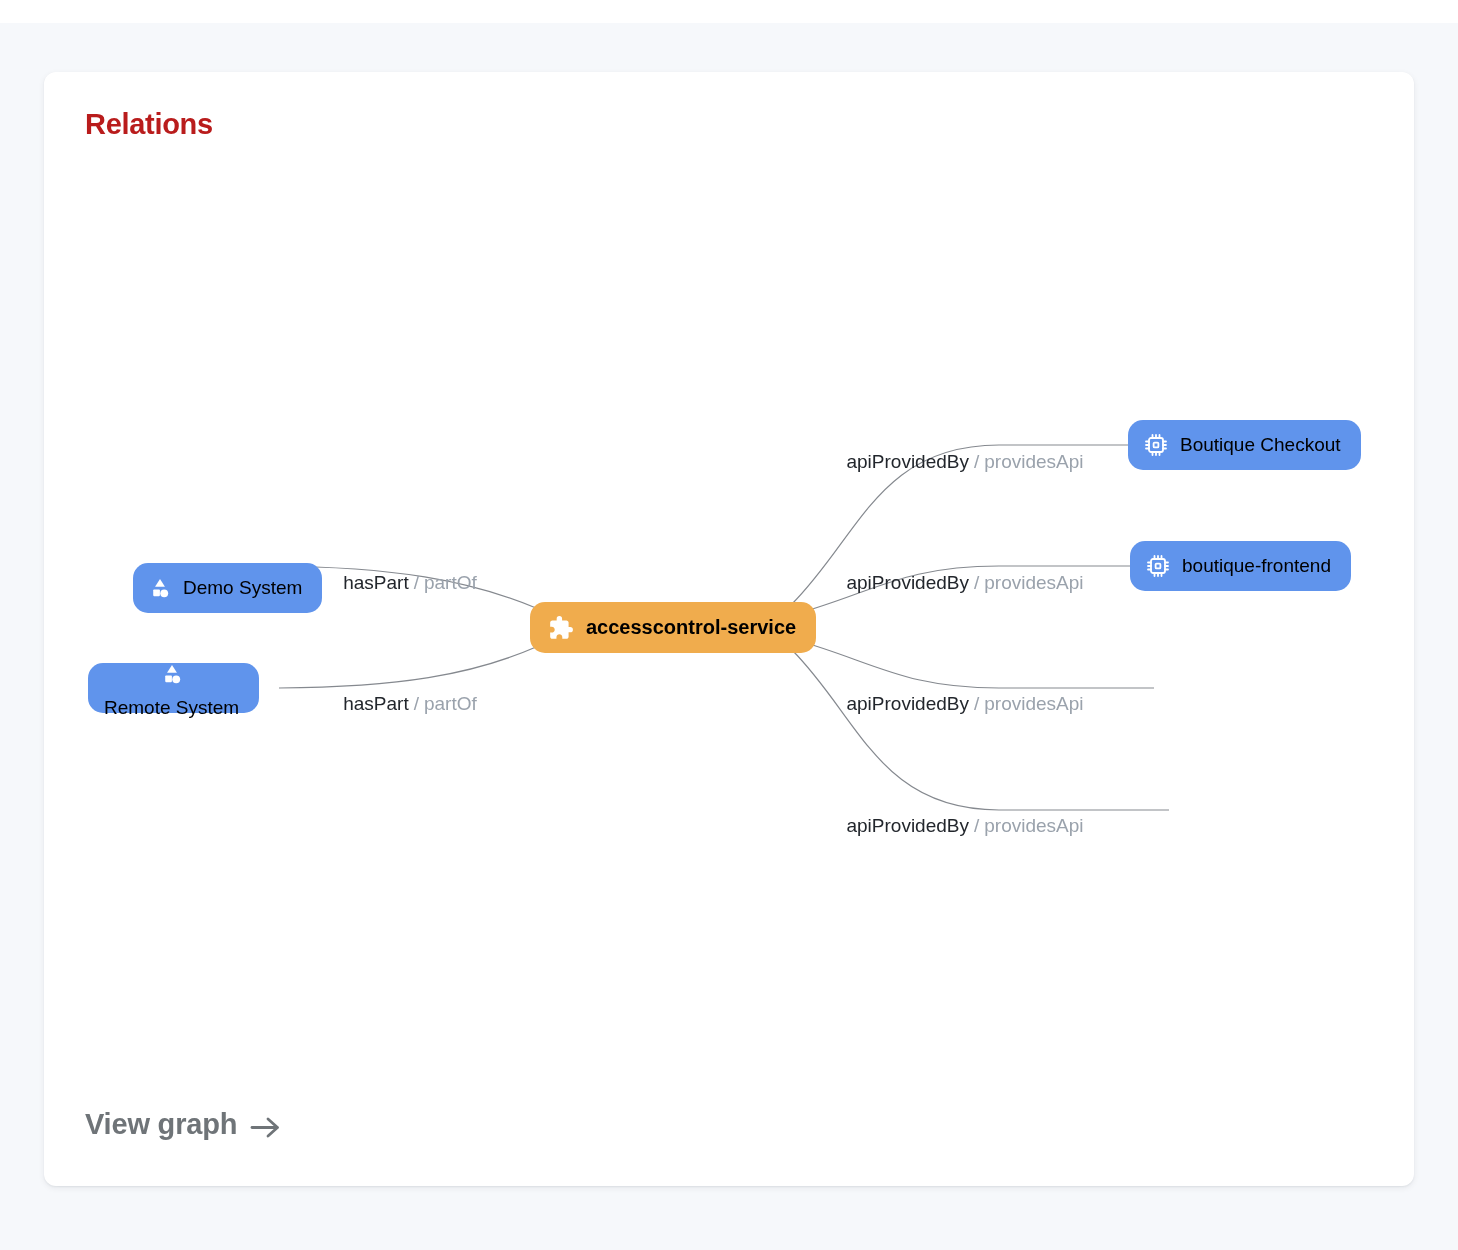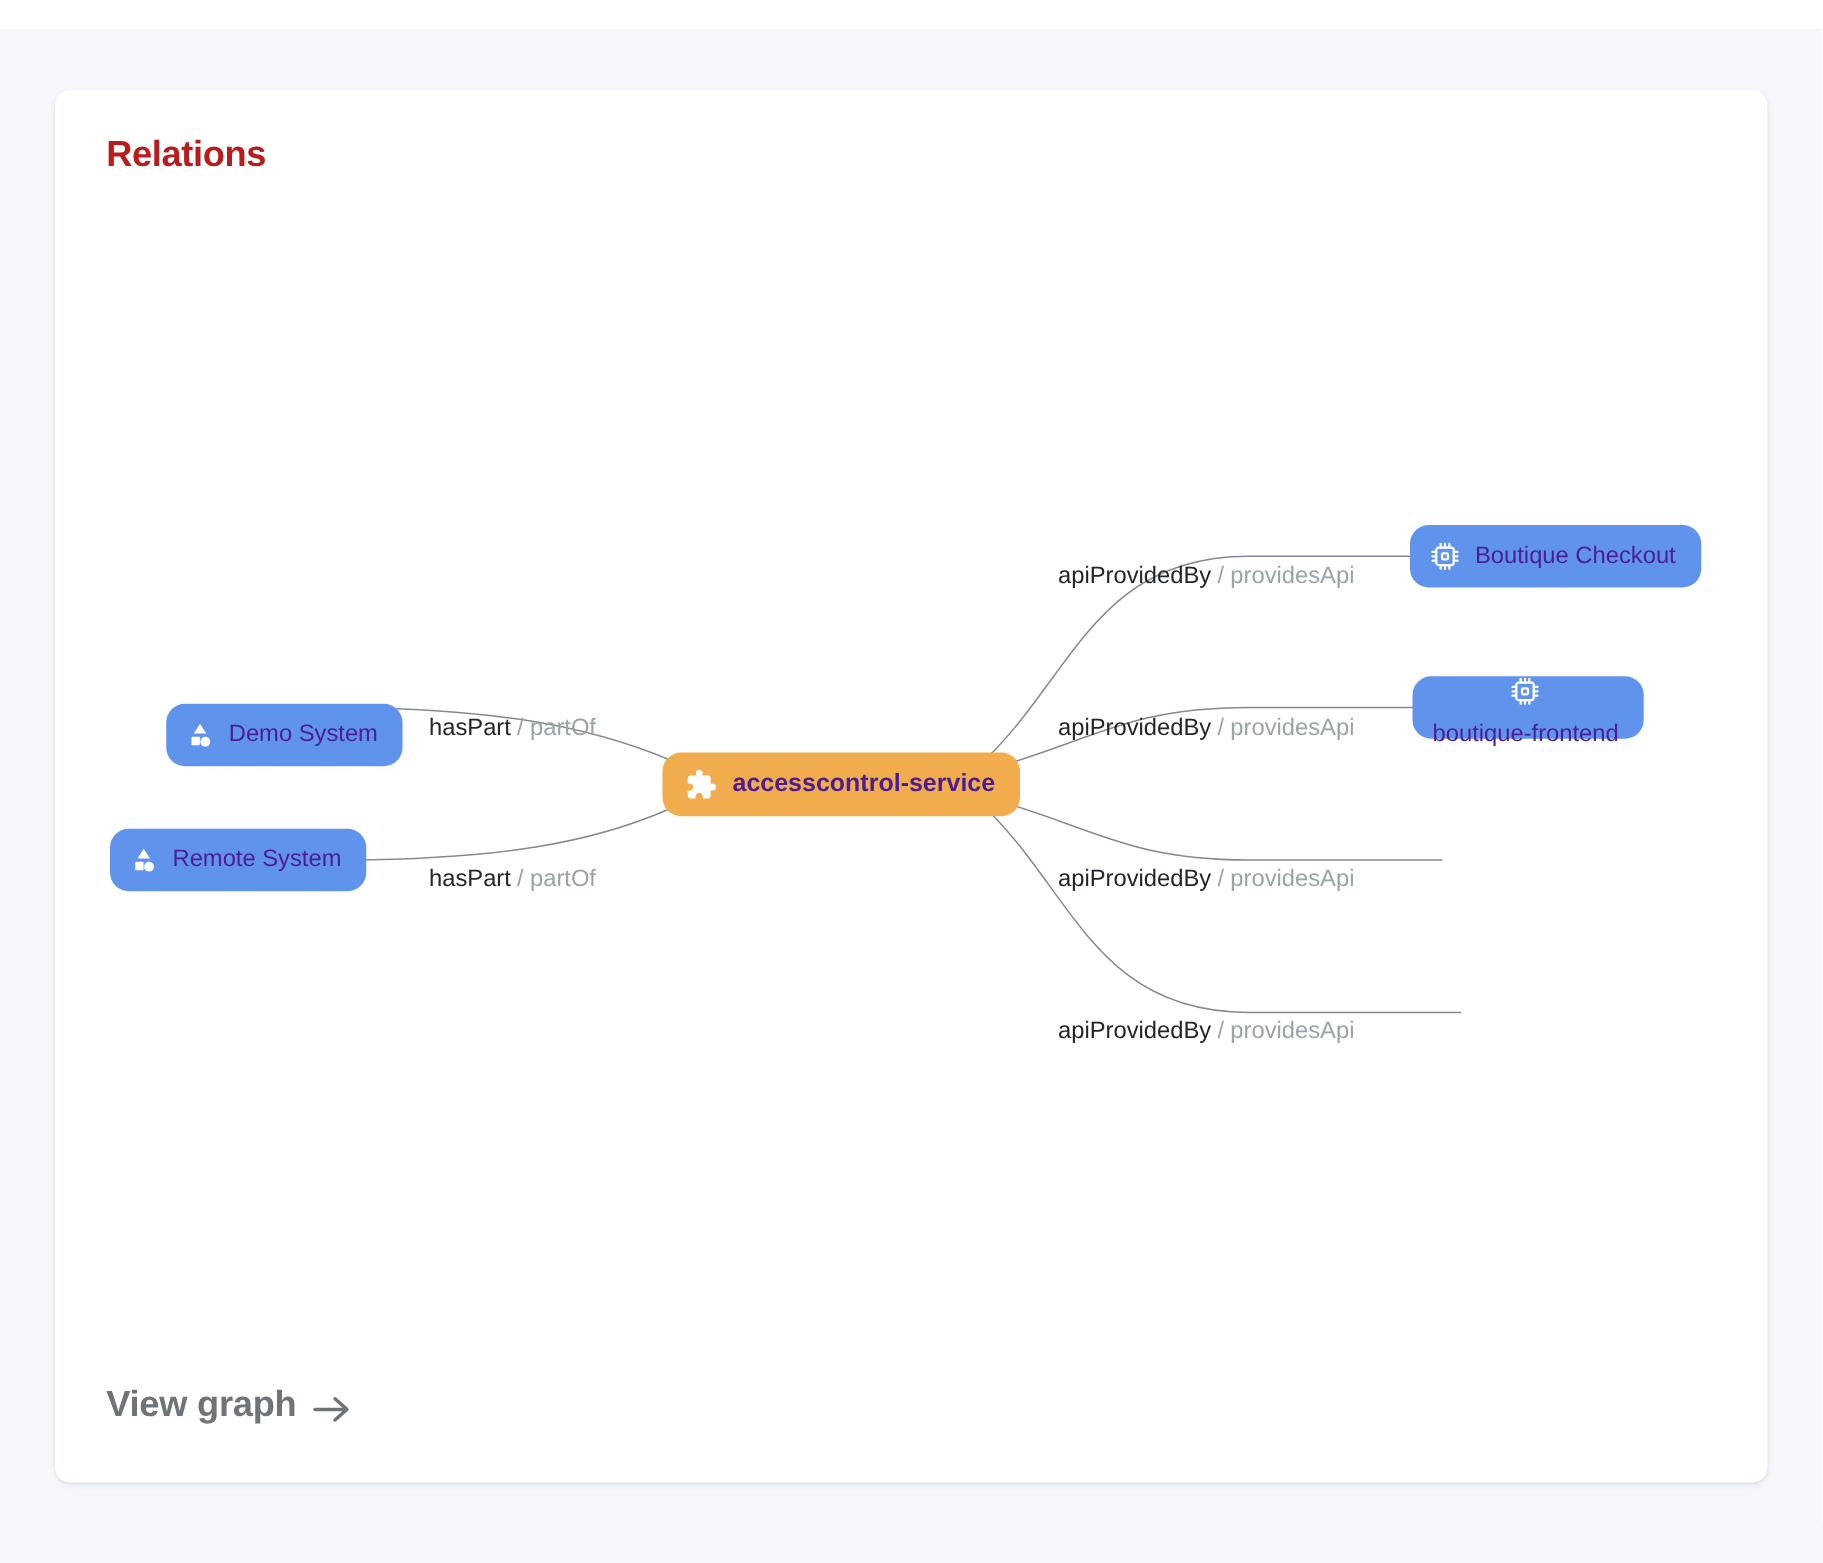--- a/index.html
+++ b/index.html
@@ -32,21 +32,21 @@
     font-size:19px; white-space:nowrap; line-height:1.2;
   }
   .edge-label .rel { color:#22262c; font-weight:500; }
   .edge-label .sep { color:#9aa2ac; margin:0 5px; font-weight:400; }
   .edge-label .inv { color:#9aa2ac; font-weight:400; }
 
   .node {
     position:absolute; height:50px;
     display:inline-flex; align-items:center; gap:12px;
     padding:0 20px 0 16px; border-radius:15px;
-    color:#4c1d95; font-size:19px; font-weight:500; white-space:nowrap;
+    color:#000000; font-size:19px; font-weight:500; white-space:nowrap;
     cursor:pointer;
   }
   .node.blue { background:#6094ec; }
   .node.center {
     background:#f0ac4d; height:51px; font-weight:700; font-size:20px;
     padding:0 20px 0 18px;
   }
   .node .ic { display:inline-flex; align-items:center; justify-content:center; }
 
   .footer-link {
@@ -97,21 +97,21 @@
     <div class="node blue" style="left:53px; top:491px;margin-left:36px;">
       <span class="ic">
         <svg width="22" height="22" viewBox="0 0 24 24" fill="#ffffff">
           <path d="M12 2.2 L17.4 10.6 H6.6 Z"></path>
           <rect x="4.6" y="13.6" width="7.3" height="7.3" rx="0.9"></rect>
           <circle cx="16.6" cy="17.8" r="4.3"></circle>
         </svg>
       </span>
       <span>Demo System</span>
     </div>
-    <div class="node blue" style="left:44px; top:591px;">
+    <div class="node blue" style="left:44px; top:591px;flex-direction:column;">
       <span class="ic">
         <svg width="22" height="22" viewBox="0 0 24 24" fill="#ffffff">
           <path d="M12 2.2 L17.4 10.6 H6.6 Z"></path>
           <rect x="4.6" y="13.6" width="7.3" height="7.3" rx="0.9"></rect>
           <circle cx="16.6" cy="17.8" r="4.3"></circle>
         </svg>
       </span>
       <span>Remote System</span>
     </div>
 
@@ -127,21 +127,21 @@
     <div class="node blue" style="left:1084px; top:348px;">
       <span class="ic">
         <svg width="24" height="24" viewBox="0 0 24 24" fill="none" stroke="#ffffff" stroke-width="1.8" stroke-linecap="round">
           <rect x="5" y="5" width="14" height="14" rx="2"></rect>
           <rect x="9.6" y="9.6" width="4.8" height="4.8" rx="1"></rect>
           <path d="M8.5 2v3 M12 2v3 M15.5 2v3 M8.5 19v3 M12 19v3 M15.5 19v3 M2 8.5h3 M2 12h3 M2 15.5h3 M19 8.5h3 M19 12h3 M19 15.5h3"></path>
         </svg>
       </span>
       <span>Boutique Checkout</span>
     </div>
-    <div class="node blue" style="left:1086px; top:469px;flex-direction:column;">
+    <div class="node blue" style="left:1086px; top:469px;">
       <span class="ic">
         <svg width="24" height="24" viewBox="0 0 24 24" fill="none" stroke="#ffffff" stroke-width="1.8" stroke-linecap="round">
           <rect x="5" y="5" width="14" height="14" rx="2"></rect>
           <rect x="9.6" y="9.6" width="4.8" height="4.8" rx="1"></rect>
           <path d="M8.5 2v3 M12 2v3 M15.5 2v3 M8.5 19v3 M12 19v3 M15.5 19v3 M2 8.5h3 M2 12h3 M2 15.5h3 M19 8.5h3 M19 12h3 M19 15.5h3"></path>
         </svg>
       </span>
       <span>boutique-frontend</span>
     </div>
   </div>

